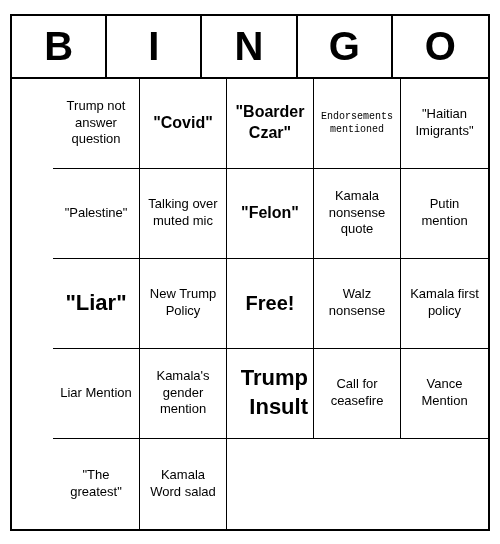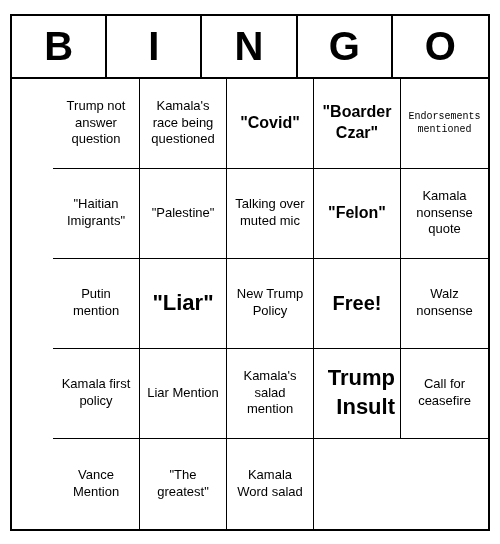--- a/index.html
+++ b/index.html
@@ -94,23 +94,20 @@
   <div class="bingo-header-cell">B</div>
       <div class="bingo-header-cell">I</div>
       <div class="bingo-header-cell">N</div>
       <div class="bingo-header-cell">G</div>
       <div class="bingo-header-cell">O</div>
     </div>
   <div class="bingo-grid">
   <div class="bingo-cell">
         <span>Trump not answer question</span>
       </div>
-      <div class="bingo-cell">
-        <span>Kamala's race being questioned</span>
-      </div>
       <div class="bingo-cell" style="font-size: 16px; font-weight: bold;">
         <span>"Covid"</span>
       </div>
       <div class="bingo-cell" style="font-size: 16px; font-weight: bold;">
         <span>"Boarder Czar"</span>
       </div>
       <div class="bingo-cell" style="font-size: 10px; font-family: Liberation Mono, monospace;">
         <span>Endorsements mentioned</span>
       </div>
       <div class="bingo-cell">
@@ -143,21 +140,21 @@
       <div class="bingo-cell">
         <span>Walz nonsense</span>
       </div>
       <div class="bingo-cell">
         <span>Kamala first policy</span>
       </div>
       <div class="bingo-cell">
         <span>Liar Mention</span>
       </div>
       <div class="bingo-cell">
-        <span>Kamala's salad mention</span>
+        <span>Kamala's gender mention</span>
       </div>
       <div class="bingo-cell trump-insult">
         <span>Trump Insult</span>
       </div>
       <div class="bingo-cell">
         <span>Call for ceasefire</span>
       </div>
       <div class="bingo-cell">
         <span>Vance Mention</span>
       </div>

